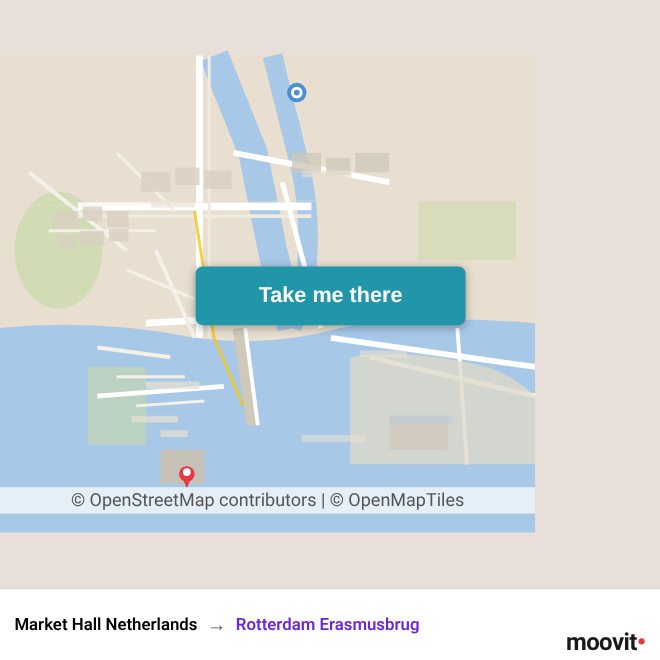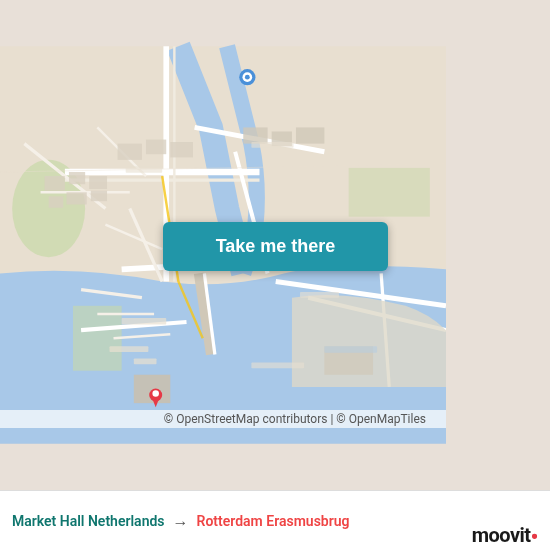--- a/index.html
+++ b/index.html
@@ -68,44 +68,44 @@
     #route-info {
       display: flex;
       align-items: center;
       flex: 1;
       gap: 8px;
     }
 
     #origin-text {
       font-size: 14px;
       font-weight: 600;
-      color: #0f766e;
+      color: #000000;
     }
 
     #arrow-icon {
       font-size: 16px;
       color: #555;
     }
 
     #dest-text {
       font-size: 14px;
       font-weight: 600;
-      color: #ef4444;
+      color: #6d28d9;
     }
 
     #osm-attribution {
       position: absolute;
       bottom: 62px;
       left: 0;
       right: 0;
       background: rgba(255,255,255,0.7);
-      font-size: 12px;
+      font-size: 15px;
       color: #555;
       padding: 2px 20px;
-      text-align: right;
+      text-align: center;
     }
 
     .moovit-logo-text {
       font-size: 20px;
       font-weight: 700;
       color: #1a1a1a;
       letter-spacing: -0.5px;
       margin-top: 28px;
     }
   </style>

